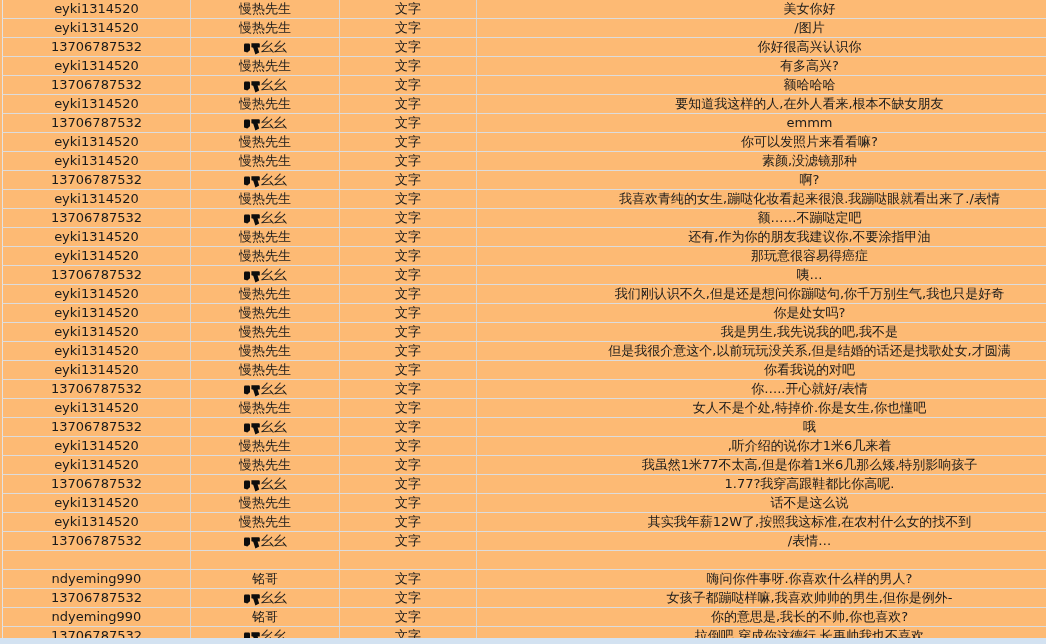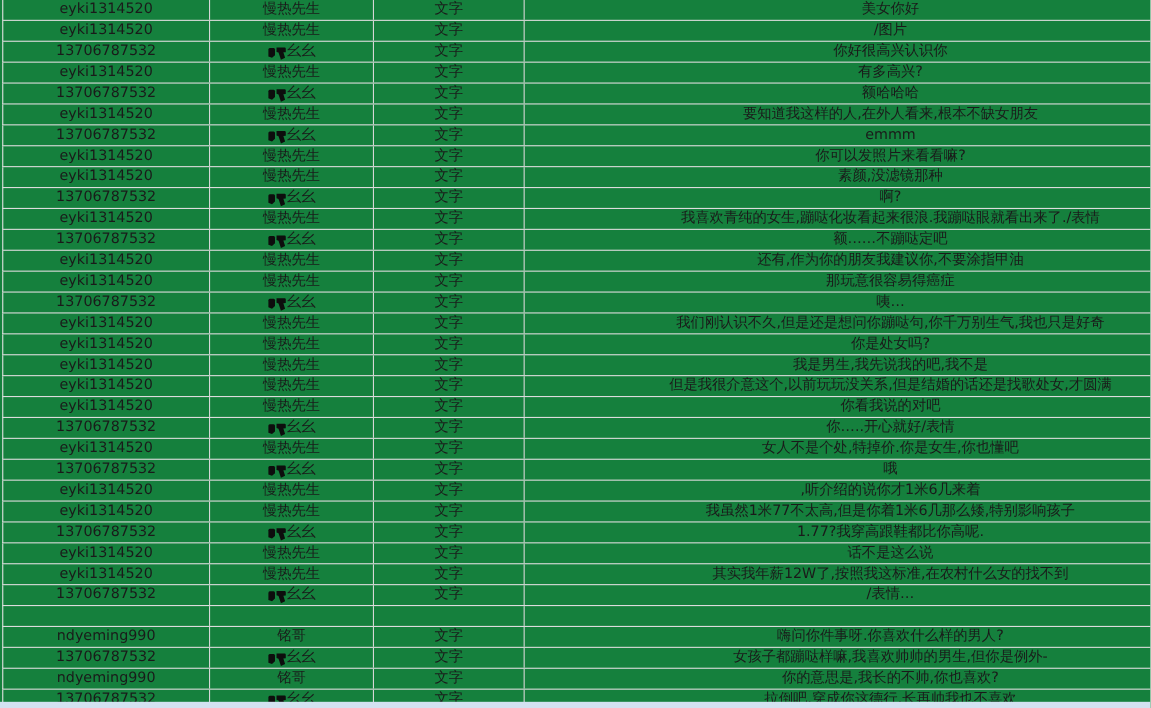--- a/index.html
+++ b/index.html
@@ -1,20 +1,20 @@
 <!DOCTYPE html>
 <html><head>
 <meta charset="utf-8">
 <style>
   html,body{margin:0;padding:0;background:#ffffff;}
   #app{
     position:relative;
     width:1046px;height:644px;
     overflow:hidden;
-    background:#15803d;
+    background:#fdba74;
     font-family:"DejaVu Sans","Liberation Sans",sans-serif;
     font-size:13px;
     color:#1a1a1a;
   }
   .sheet{
     position:absolute;left:0;top:0;
     width:1143px;
   }
   .row{
     display:flex;

